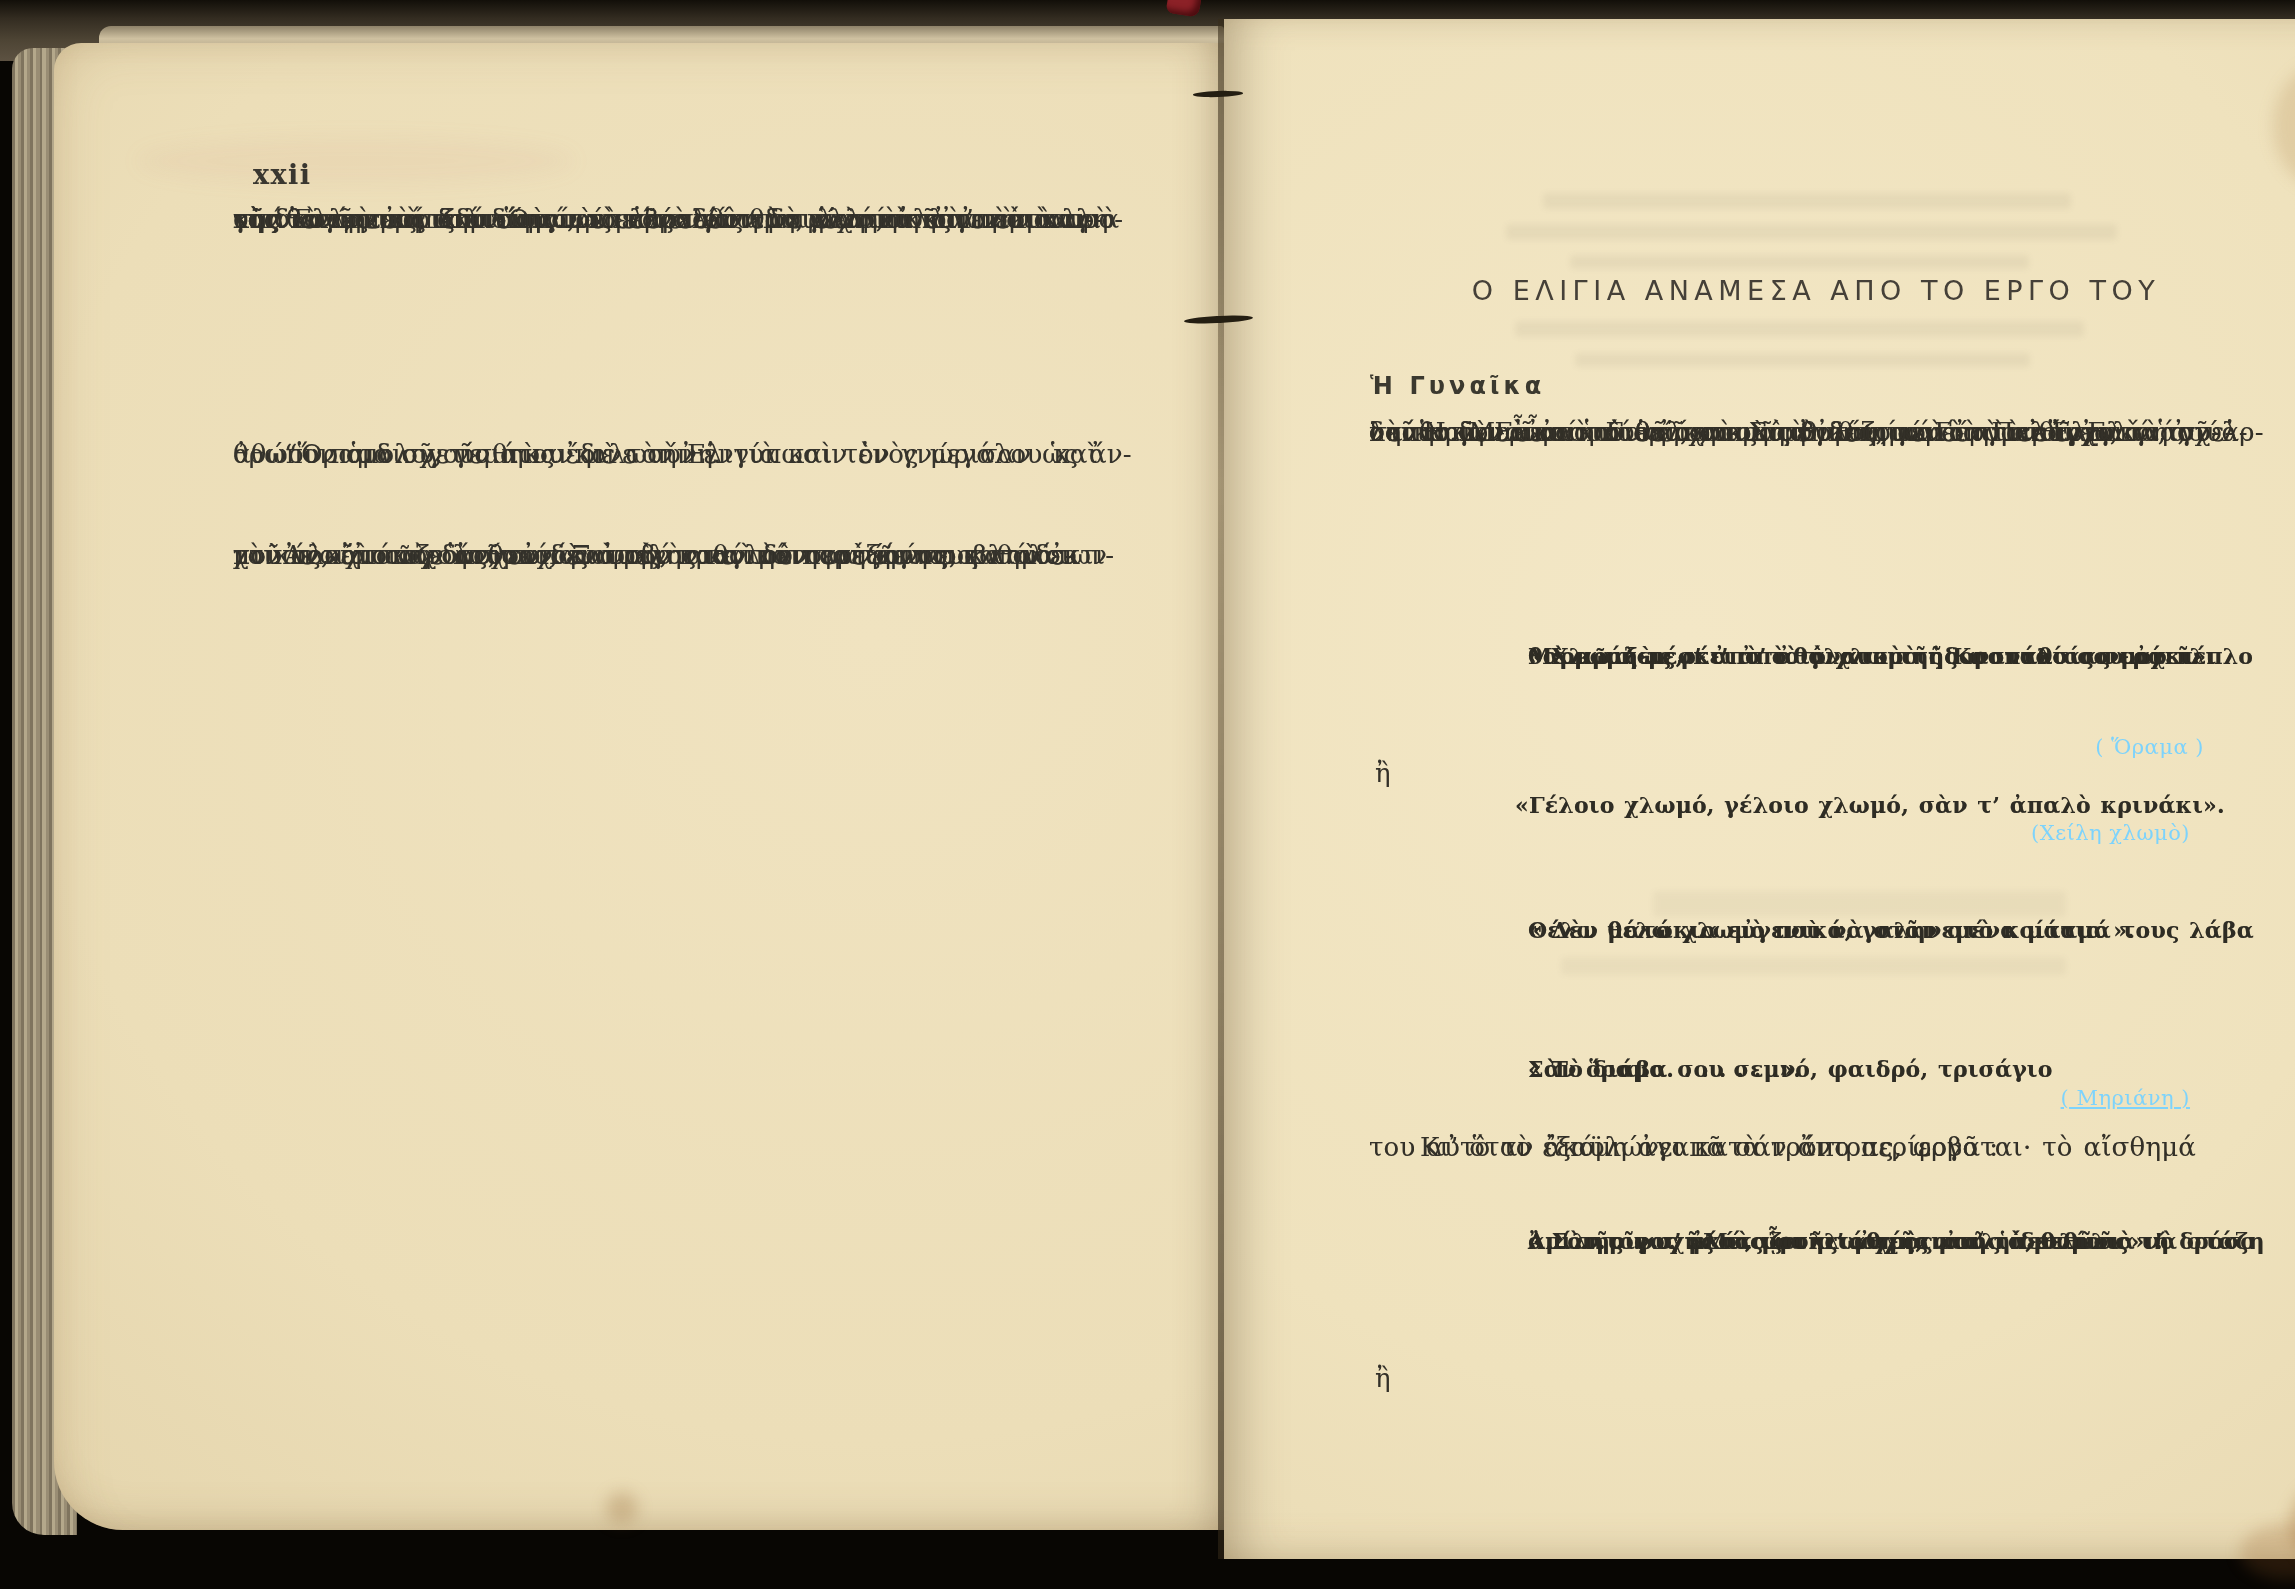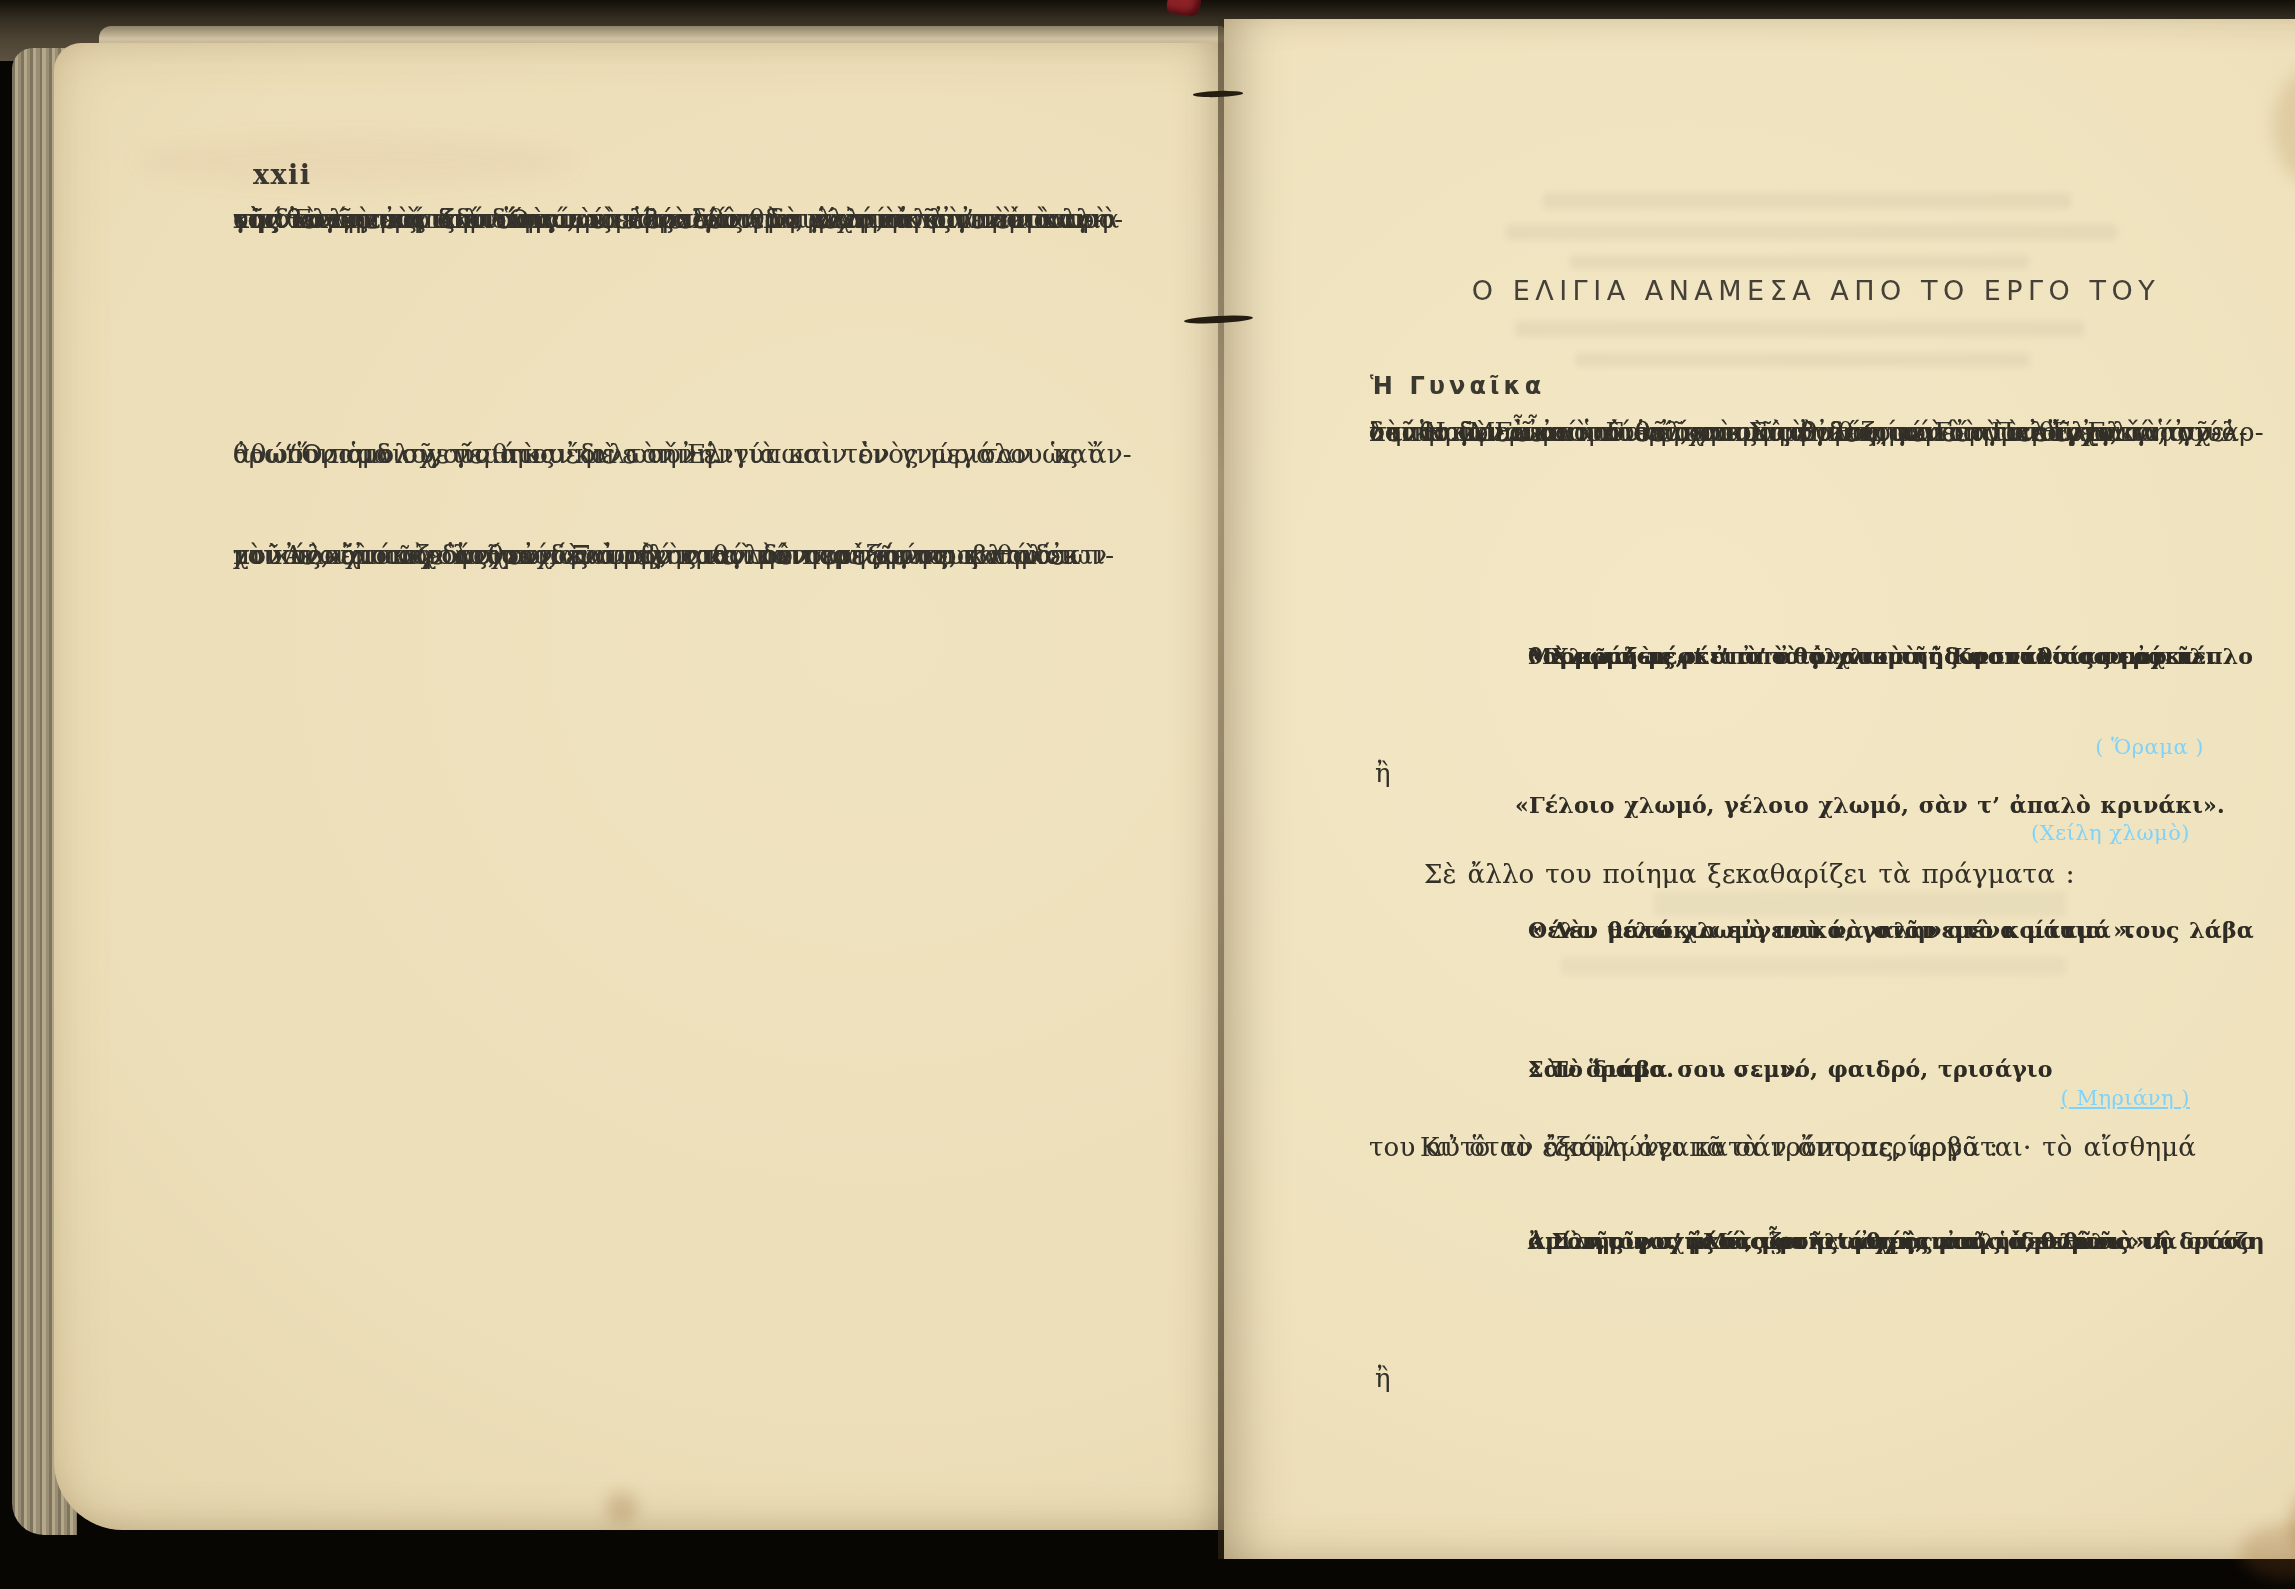--- a/index.html
+++ b/index.html
@@ -160,21 +160,20 @@
     <div class="line">θαρρῶ πὼς ρέει τ’ ἀθάνατο τῆς Κασταλίας νεράκι».</div>
   </div>
   <div id="attr1" class="attr">( Ὅραμα )</div>
   <div id="or1" class="orword">ἢ</div>
 
   <div id="q1b" class="verse">
     <div class="line">«Γέλοιο χλωμό, γέλοιο χλωμό, σὰν τ’ ἀπαλὸ κρινάκι».</div>
   </div>
   <div id="attr2" class="attr">(Χείλη χλωμὸ)</div>
 
-  <div id="sent1" class="sentence">Σὲ ἄλλο του ποίημα ξεκαθαρίζει τὰ πράγματα :</div>
 
   <div id="q2" class="verse">
     <div class="line">« Δὲν θέλω χλωμὸ ποὺ νὰ στᾶν στὸ κοίταμά τους λάβα</div>
     <div class="line">Θέλω ματάκια εὐγενικά, γαληνεμένα μάτια ».</div>
   </div>
 
 
   <div id="q3" class="verse">
     <div class="line">« Τὸ  διάβα  σου  σεμνό,  φαιδρό,  τρισάγιο</div>
     <div class="line">Σὰν ὅραμα. . . . . . .».</div>

